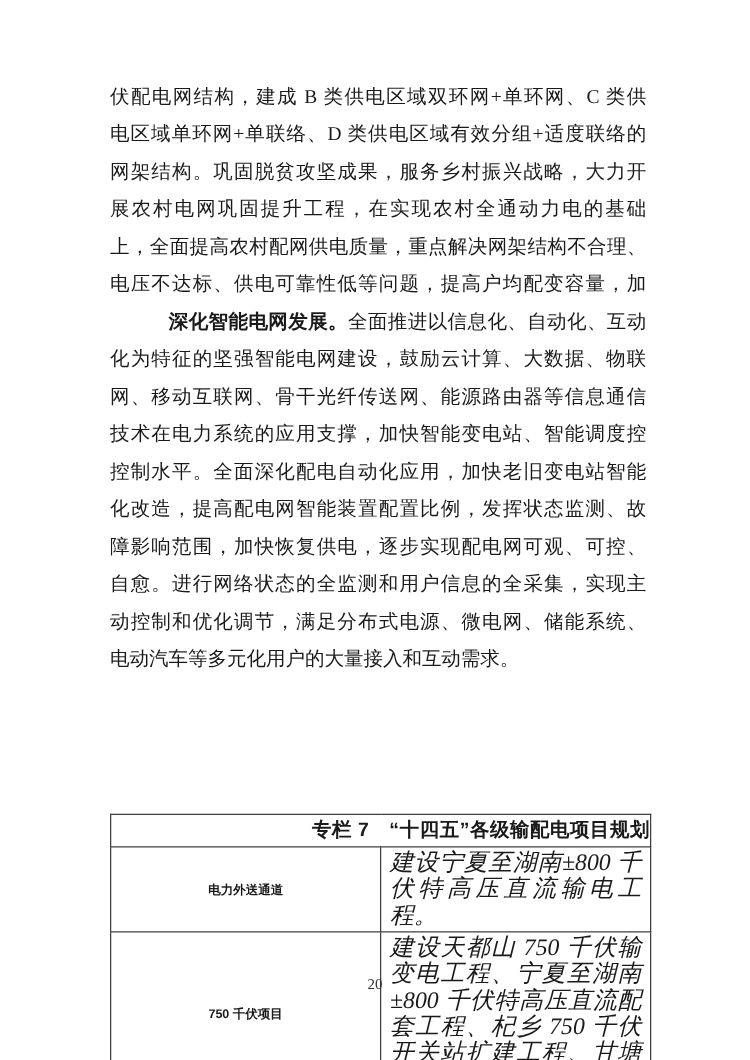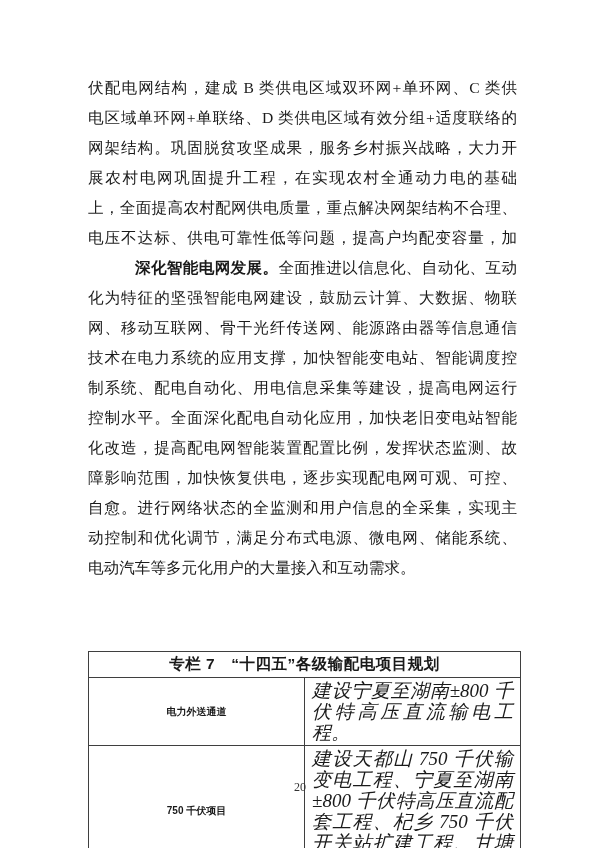--- a/index.html
+++ b/index.html
@@ -12,21 +12,21 @@
     width: 600px;
     height: 848px;
     background: #ffffff;
     font-family: "Liberation Serif", "DejaVu Serif", serif;
     color: #1a1a1a;
     overflow: hidden;
   }
   .body-text {
     position: absolute;
     left: 88px;
-    top: 73px;
+    top: 63px;
     width: 429px;
   }
   .line {
     font-size: 15.6px;
     line-height: 30px;
     height: 30px;
     text-align: justify;
     text-align-last: justify;
   }
   .line.noj {
@@ -51,21 +51,21 @@
   .box-table th,
   .box-table td {
     border: 1px solid #3f3f3f;
     vertical-align: middle;
   }
   .box-table th {
     height: 25px;
     font-family: "Liberation Sans", "DejaVu Sans", sans-serif;
     font-weight: bold;
     font-size: 15.5px;
-    text-align: center;
+    text-align: right;
     letter-spacing: 0.5px;
     padding: 0;
   }
   .box-table .row-1 { height: 30px; }
   .box-table .row-2 { height: 45px; }
   .box-table td.label {
     width: 100px;
     text-align: center;
     font-family: "Liberation Sans", "DejaVu Sans", sans-serif;
     font-weight: bold;
@@ -99,21 +99,20 @@
     <div class="line">电区域单环网+单联络、D 类供电区域有效分组+适度联络的</div>
     <div class="line">网架结构。巩固脱贫攻坚成果，服务乡村振兴战略，大力开</div>
     <div class="line">展农村电网巩固提升工程，在实现农村全通动力电的基础</div>
     <div class="line">上，全面提高农村配网供电质量，重点解决网架结构不合理、</div>
     <div class="line">电压不达标、供电可靠性低等问题，提高户均配变容量，加</div>
 
     <div class="line indent"><span class="bold">深化智能电网发展。</span><span>全面推进以信息化、自动化、互动</span></div>
     <div class="line">化为特征的坚强智能电网建设，鼓励云计算、大数据、物联</div>
     <div class="line">网、移动互联网、骨干光纤传送网、能源路由器等信息通信</div>
     <div class="line">技术在电力系统的应用支撑，加快智能变电站、智能调度控</div>
-    <div class="line">制系统、配电自动化、用电信息采集等建设，提高电网运行</div>
     <div class="line">控制水平。全面深化配电自动化应用，加快老旧变电站智能</div>
     <div class="line">化改造，提高配电网智能装置配置比例，发挥状态监测、故</div>
     <div class="line">障影响范围，加快恢复供电，逐步实现配电网可观、可控、</div>
     <div class="line">自愈。进行网络状态的全监测和用户信息的全采集，实现主</div>
     <div class="line">动控制和优化调节，满足分布式电源、微电网、储能系统、</div>
     <div class="line noj">电动汽车等多元化用户的大量接入和互动需求。</div>
   </div>
 
   <table class="box-table">
     <tbody>

